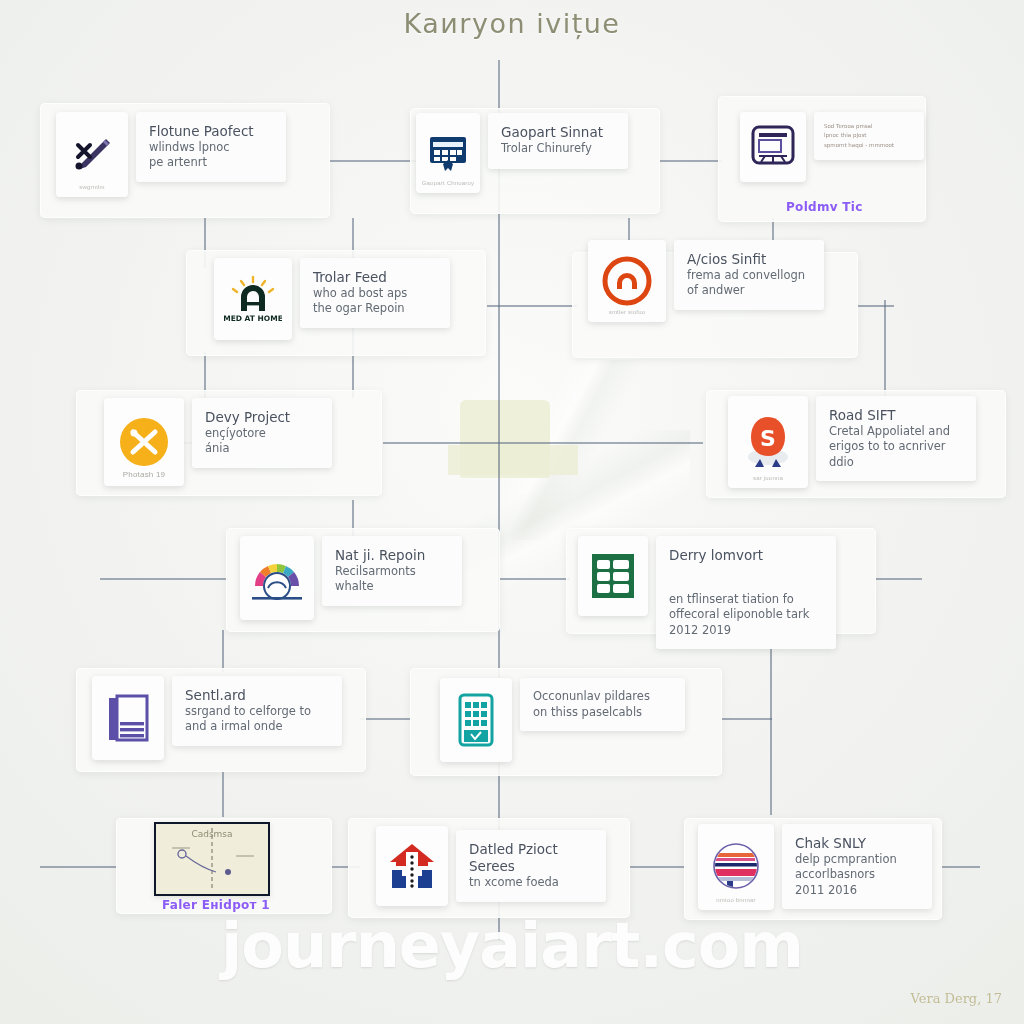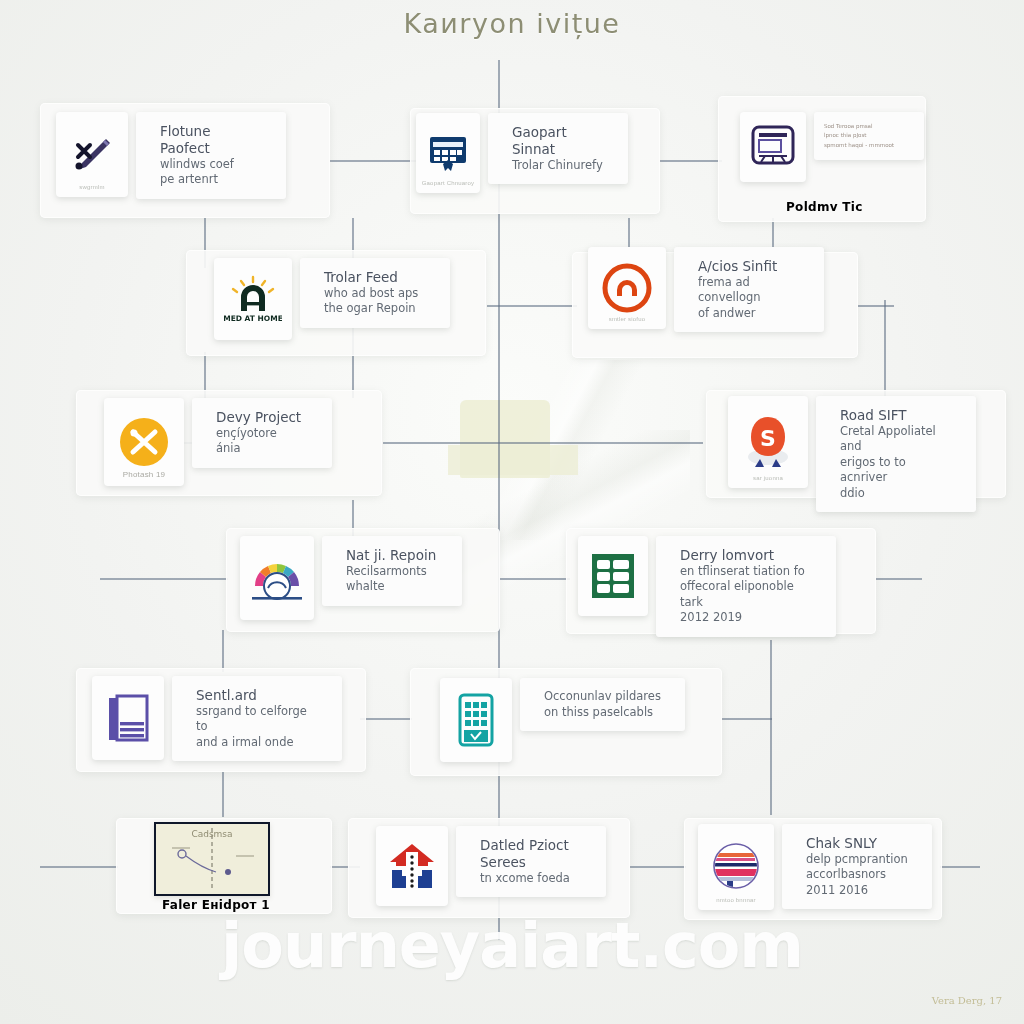--- a/index.html
+++ b/index.html
@@ -50,39 +50,39 @@
     display:flex;flex-direction:column;align-items:center;justify-content:center;
     flex:0 0 auto;position:relative;
   }
   .icon-card .sub{
     position:absolute;bottom:7px;left:0;width:100%;text-align:center;
     font-size:6px;color:#b9bcb6;letter-spacing:.2px;
   }
   .text-card{
     background:#fcfcfc;border-radius:3px;
     box-shadow:0 2px 6px rgba(110,118,110,.2);
-    padding:11px 24px;min-height:56px;box-sizing:border-box;
+    padding:11px 13px;min-height:56px;box-sizing:border-box;
   }
   .t1{font-size:13.5px;color:#4a5260;font-weight:400;line-height:1.25;font-family:"DejaVu Sans",sans-serif;}
   .t2{font-size:11.5px;color:#626a74;line-height:1.35;font-family:"DejaVu Sans",sans-serif;}
   .caption{
-    position:absolute;font-size:12px;color:#000000;font-weight:bold;
+    position:absolute;font-size:12px;color:#8b5cf6;font-weight:bold;
     font-family:"DejaVu Sans",sans-serif;letter-spacing:.3px;
   }
   svg{display:block;}
 
   .watermark{
     position:absolute;left:0;bottom:42px;width:100%;text-align:center;
     font-size:62px;font-weight:bold;color:#ffffff;opacity:.92;
     font-family:"DejaVu Sans",sans-serif;letter-spacing:-1px;
     text-shadow:0 1px 2px rgba(190,195,188,.55);
   }
   .credit{
     position:absolute;right:22px;bottom:18px;
-    font-size:10px;color:#c3bd96;font-family:"DejaVu Serif",serif;
+    font-size:13px;color:#c3bd96;font-family:"DejaVu Serif",serif;
   }
   .maptile{
     position:absolute;background:#f0eedb;border:2px solid #0f172a;
     box-shadow:0 2px 5px rgba(120,120,100,.18);
   }
   .maptile .lbl{
     position:absolute;top:5px;left:0;width:100%;text-align:center;
     font-size:9px;color:#8f8c72;font-family:"DejaVu Sans",sans-serif;
   }
 </style>
@@ -146,21 +146,21 @@
     <svg width="48" height="48" viewBox="0 0 48 48">
       <path d="M38 8 L42 12 L18 36 L12 38 L14 32 Z" fill="#3b3463"></path>
       <path d="M36 10 L40 14" stroke="#7d77b0" stroke-width="3"></path>
       <path d="M10 14 L22 26 M22 14 L10 26" stroke="#14142c" stroke-width="4" stroke-linecap="round"></path>
       <circle cx="11" cy="35" r="3.5" fill="#14142c"></circle>
     </svg>
     <span class="sub">swgrmlm</span>
   </div>
   <div class="text-card" style="width:150px;">
     <div class="t1">Flotune Paofect</div>
-    <div class="t2" style="white-space:pre-line;">wlindws coef
+    <div class="t2" style="white-space:pre-line;">wlindws lpnoc
 pe artenrt</div>
   </div>
 </div>
 
 <div class="node" style="left:416px;top:113px;">
   <div class="icon-card" style="width:64px;height:80px;">
     <svg width="44" height="40" viewBox="0 0 44 40">
       <rect x="4" y="4" width="36" height="26" rx="2" fill="#0f3b6e"></rect>
       <rect x="7" y="9" width="30" height="5" fill="#eaf2fb"></rect>
       <g fill="#ffffff">
@@ -214,21 +214,21 @@
       <text x="29" y="46" font-size="7.5" font-family="DejaVu Sans" font-weight="bold" fill="#0f2a20" text-anchor="middle">MED AT HOME</text>
     </svg>
   </div>
   <div class="text-card" style="width:150px;">
     <div class="t1">Trolar Feed</div>
     <div class="t2" style="white-space:pre-line;">who ad bost aps
 the ogar Repoin</div>
   </div>
 </div>
 
-<div class="node" style="left:588px;top:247px;">
+<div class="node" style="left:588px;top:240px;">
   <div class="icon-card" style="width:78px;height:82px;">
     <svg width="56" height="56" viewBox="0 0 56 56">
       <circle cx="28" cy="28" r="22" fill="none" stroke="#dd4511" stroke-width="5"></circle>
       <path d="M18 36 V30 a10 10 0 0 1 20 0 v6 h-5 v-6 a5 5 0 0 0 -10 0 v6 z" fill="#dd4511"></path>
     </svg>
     <span class="sub">smtler siofuo</span>
   </div>
   <div class="text-card" style="width:150px;">
     <div class="t1">A/cios Sinfit</div>
     <div class="t2" style="white-space:pre-line;">frema ad convellogn
@@ -303,21 +303,21 @@
           <rect x="25" y="10" width="16" height="9" rx="2"></rect>
         <rect x="9" y="22" width="13" height="9" rx="2"></rect>
           <rect x="25" y="22" width="16" height="9" rx="2"></rect>
         <rect x="9" y="34" width="13" height="9" rx="2"></rect>
           <rect x="25" y="34" width="16" height="9" rx="2"></rect>
       </g>
     </svg>
   </div>
   <div class="text-card" style="width:180px;">
     <div class="t1">Derry lomvort</div>
-    <div class="t2" style="white-space:pre-line;">en tflinserat tiation fo
+    <div class="t2" style="white-space:pre-line;margin-top:28px;">en tflinserat tiation fo
 offecoral eliponoble tark
 2012  2019</div>
   </div>
 </div>
 
 <div class="node" style="left:92px;top:676px;">
   <div class="icon-card" style="width:72px;height:84px;">
     <svg width="46" height="52" viewBox="0 0 46 52">
       <rect x="4" y="6" width="8" height="42" fill="#5b4fa8"></rect>
       <rect x="12" y="4" width="30" height="44" fill="none" stroke="#5b4fa8" stroke-width="3"></rect>
@@ -366,21 +366,21 @@
     <line x1="56" y1="4" x2="56" y2="66" stroke="#6f6d5c" stroke-width="1" stroke-dasharray="4 3"></line>
     <circle cx="26" cy="30" r="4" fill="none" stroke="#6b6a9a" stroke-width="1.4"></circle>
     <path d="M30 32 q16 12 30 16" stroke="#6b6a9a" stroke-width="1.2" fill="none"></path>
     <circle cx="72" cy="48" r="3" fill="#5d5b8e"></circle>
     <line x1="80" y1="32" x2="98" y2="32" stroke="#9a9782" stroke-width="1"></line>
     <line x1="16" y1="24" x2="34" y2="24" stroke="#9a9782" stroke-width="1"></line>
   </svg>
 </div>
 <div class="caption" style="left:162px;top:898px;">Faler Eнidpoт 1</div>
 
-<div class="node" style="left:376px;top:826px;">
+<div class="node" style="left:376px;top:826px;align-items:center;">
   <div class="icon-card" style="width:72px;height:80px;">
     <svg width="52" height="52" viewBox="0 0 52 52">
       <path d="M26 4 L48 22 L42 22 L42 26 L10 26 L10 22 L4 22 Z" fill="#d32b22"></path>
       <path d="M6 30 h10 v6 h6 V26 h8 v10 h6 v-6 h10 v18 H6 z" fill="#1d3f92"></path>
       <rect x="20" y="12" width="12" height="36" fill="#ffffff"></rect>
       <g fill="#1b1b1b">
         <circle cx="26" cy="17" r="1.7"></circle>
           <circle cx="26" cy="23" r="1.7"></circle>
         <circle cx="26" cy="29" r="1.7"></circle>
           <circle cx="26" cy="35" r="1.7"></circle>

